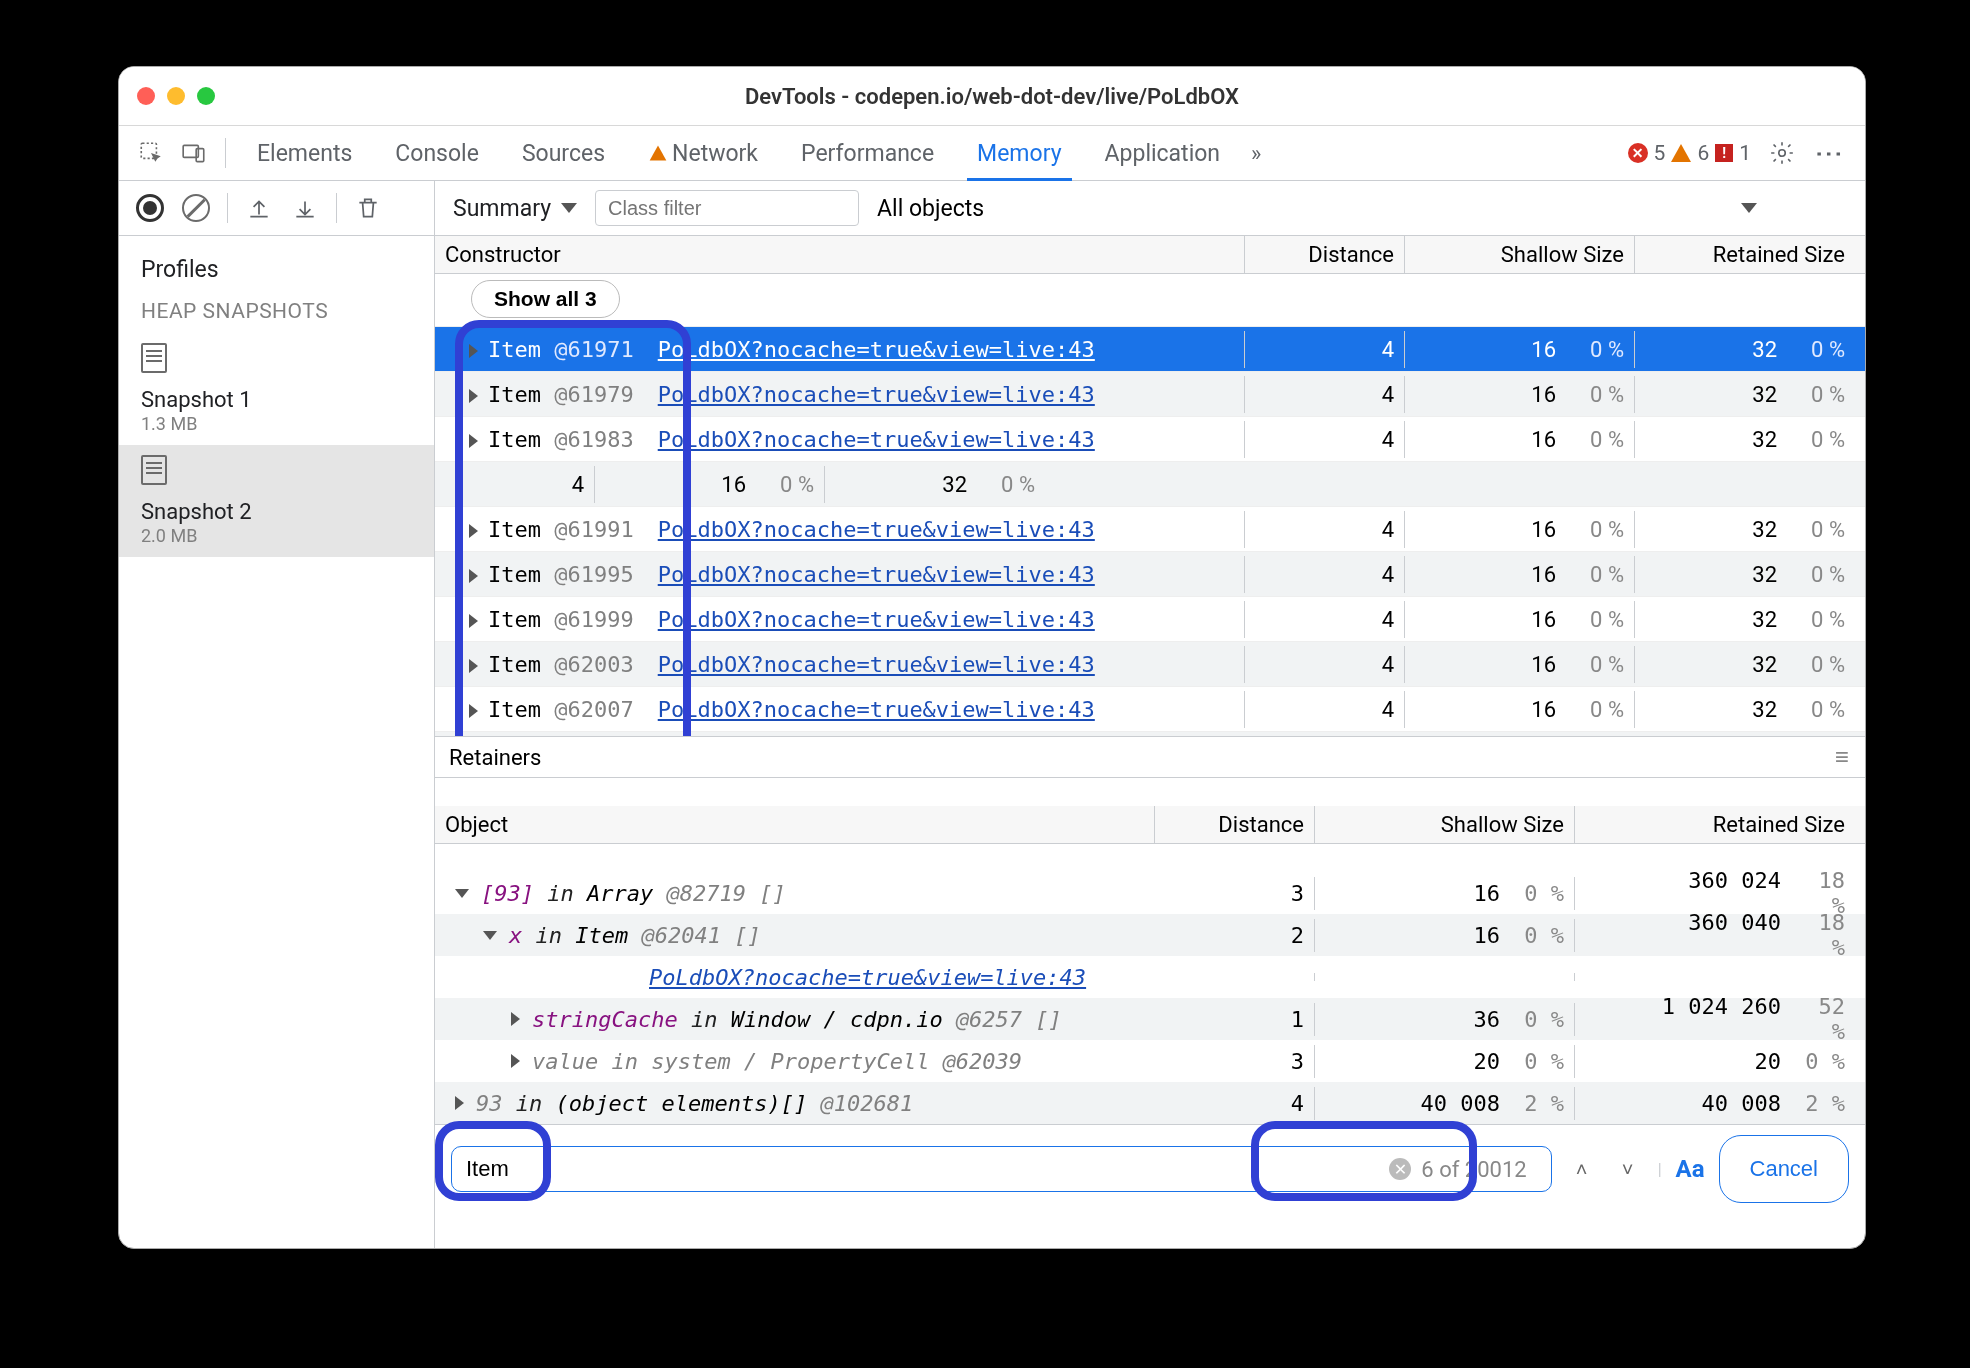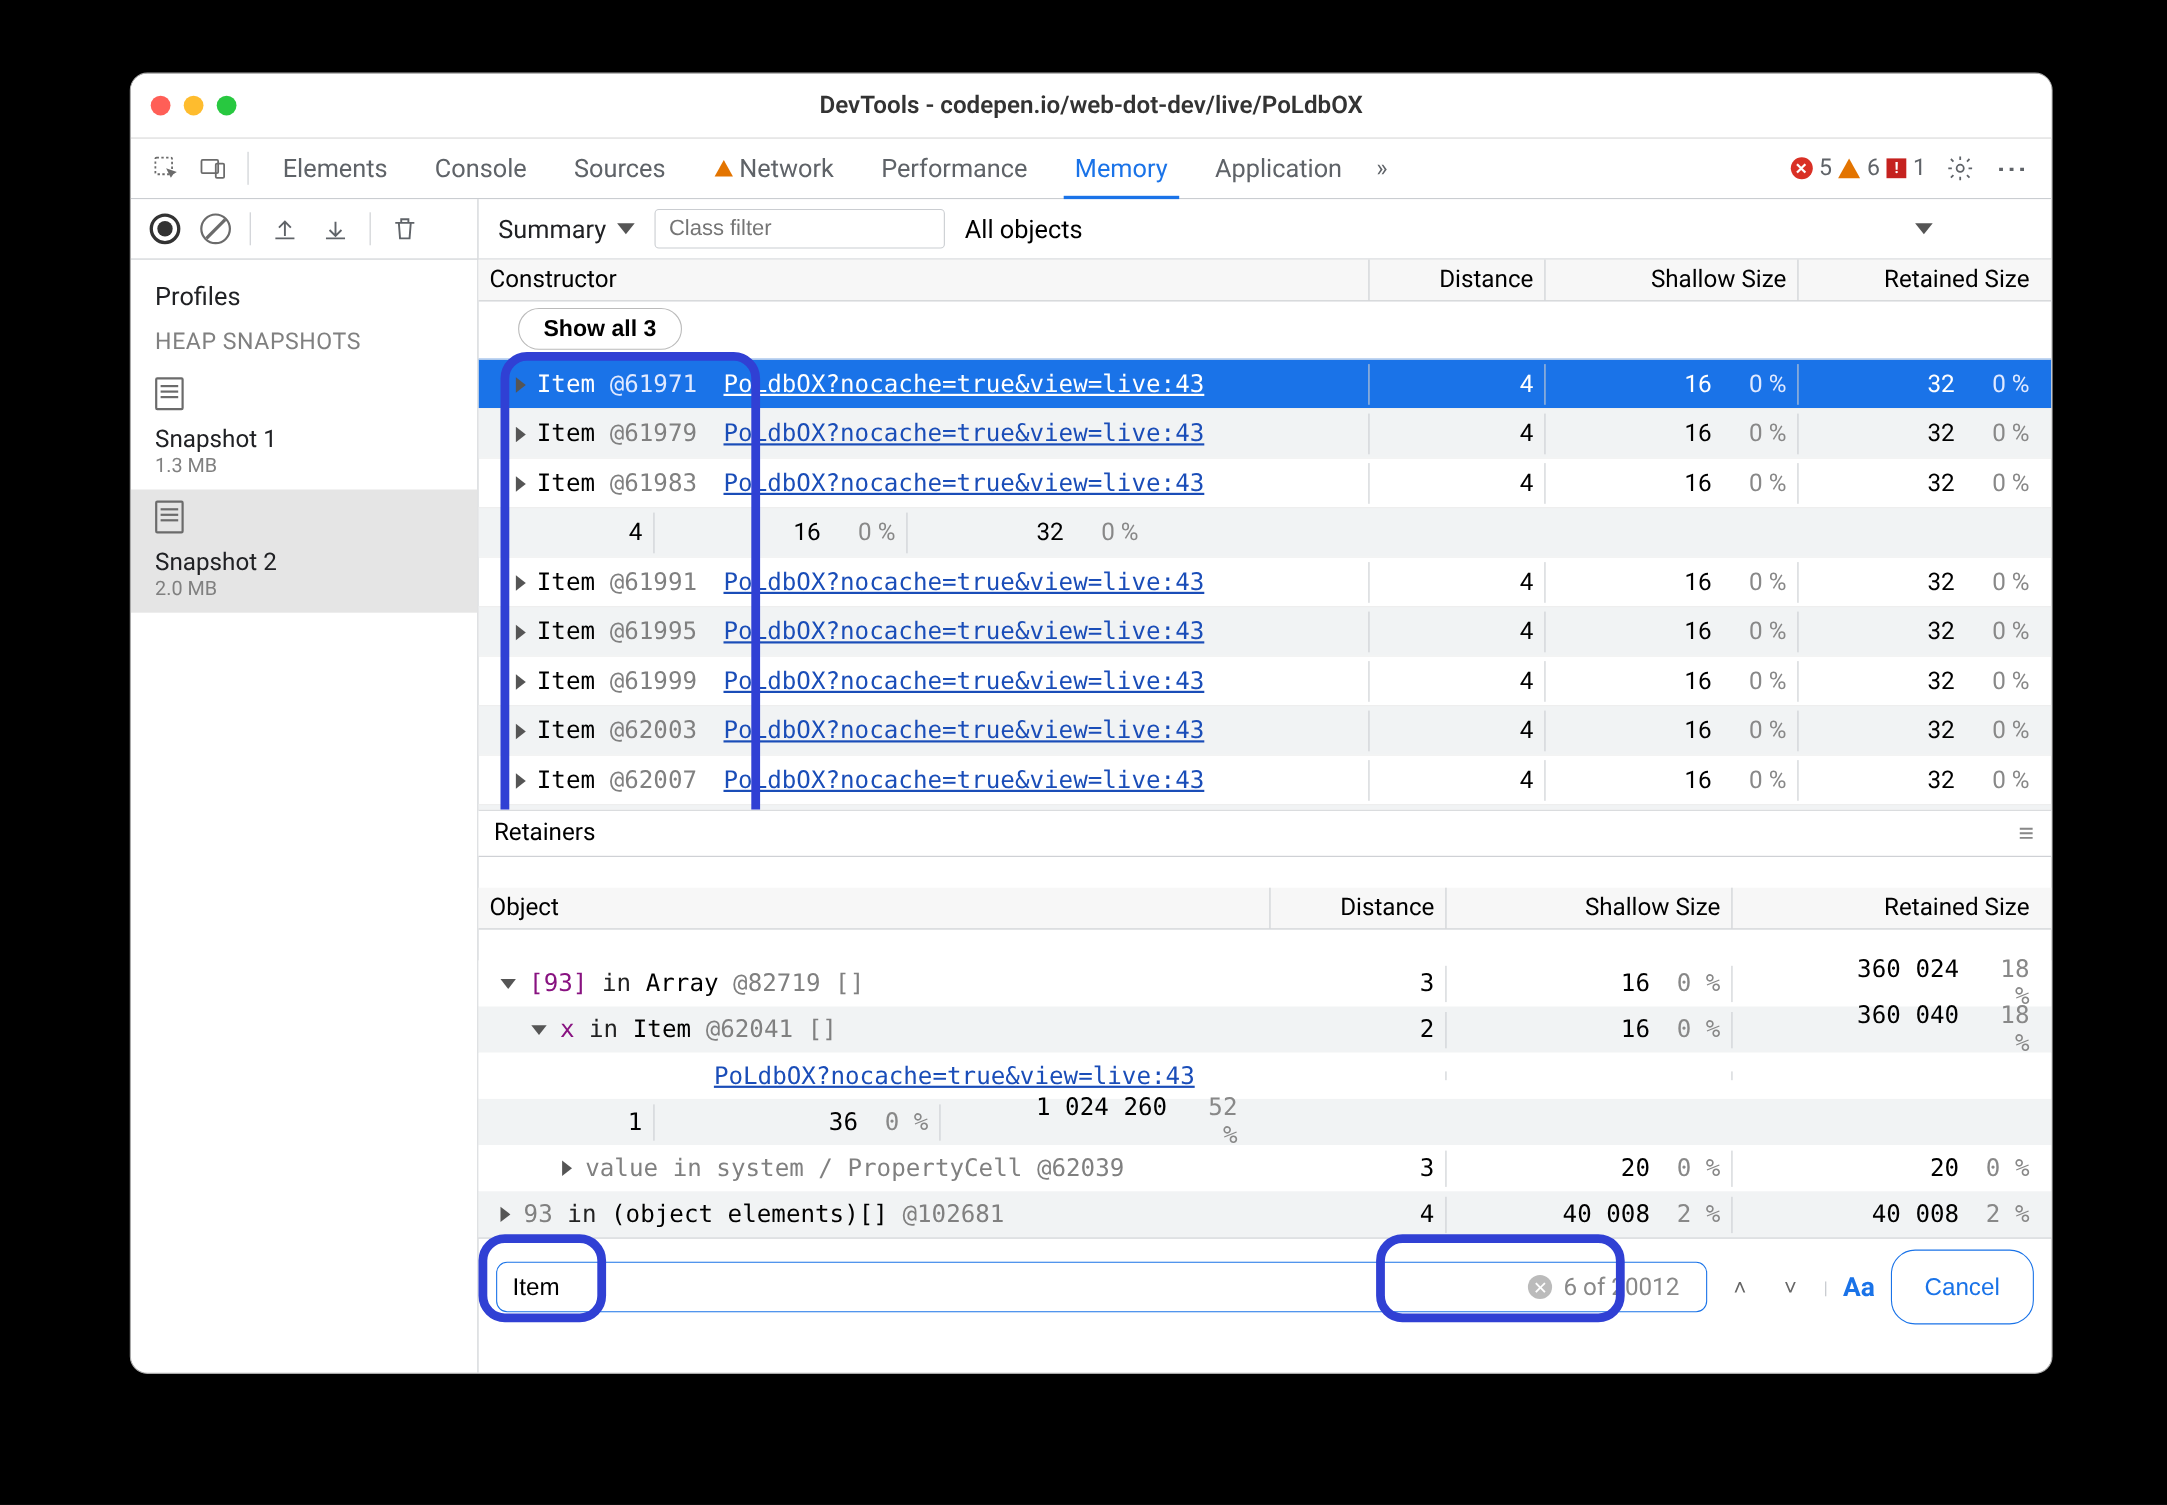--- a/index.html
+++ b/index.html
@@ -200,21 +200,21 @@
 .ret-ghdr > .col-obj{flex:1;border-right:1px solid var(--border-med);}
 .ret-ghdr > .col-dist{width:160px;}
 .ret-ghdr > .col-sh{width:260px;}
 .ret-ghdr > .col-rt{width:290px;}
 
 .retrows{font-size:22px;font-family:var(--mono);}
 .retrow{display:flex;align-items:center;height:42px;}
 .retrow:nth-child(odd){background:#fff;}
 .retrow:nth-child(even){background:#f1f3f4;}
 .retrow > div{padding:4px 10px;box-sizing:border-box;}
-.ret-col-obj{flex:1;display:flex;align-items:center;gap:4px;}
+.ret-col-obj{flex:1;display:flex;align-items:center;gap:4px;font-style:italic;}
 .tri-open{display:inline-block;width:0;height:0;border-left:7px solid transparent;border-right:7px solid transparent;border-top:9px solid #555;margin-right:8px;}
 .tri-closed{display:inline-block;width:0;height:0;border-top:7px solid transparent;border-bottom:7px solid transparent;border-left:9px solid #555;margin-right:8px;}
 .retrow .memid{color:#808080;}
 .prop-maroon{color:#881280;}
 .kw{color:#222;}
 .rt-split{display:flex;justify-content:flex-end;gap:12px;}
 
 .retainers-block{display:flex;flex-direction:column;gap:28px;}
 
 
@@ -610,20 +610,24 @@
               </div>
               <div class="retrow">
                 <div class="ret-col-obj" style="padding-left:214px">
                   <a class="link" style="margin-left:0">PoLdbOX?nocache=true&amp;view=live:43</a>
                 </div>
                 <div class="col-dist"></div>
                 <div class="col-sh" style="width:260px"></div>
                 <div class="col-rt" style="width:290px"></div>
               </div>
               <div class="retrow">
+                <div class="ret-col-obj" style="padding-left:76px">
+                  <span class="tri-closed"></span>
+                  <span><span class="prop-maroon">stringCache</span> <span class="kw">in</span> Window / cdpn.io <span class="memid">@6257</span> <span class="memid">[]</span></span>
+                </div>
                 <div class="col-dist">1</div>
                 <div class="col-sh" style="width:260px">
                   <span class="rt-split">
                     <span>36</span>
                     <span class="percent">0 %</span>
                   </span>
                 </div>
                 <div class="col-rt" style="width:290px">
                   <span class="rt-split">
                     <span>1 024 260</span>

